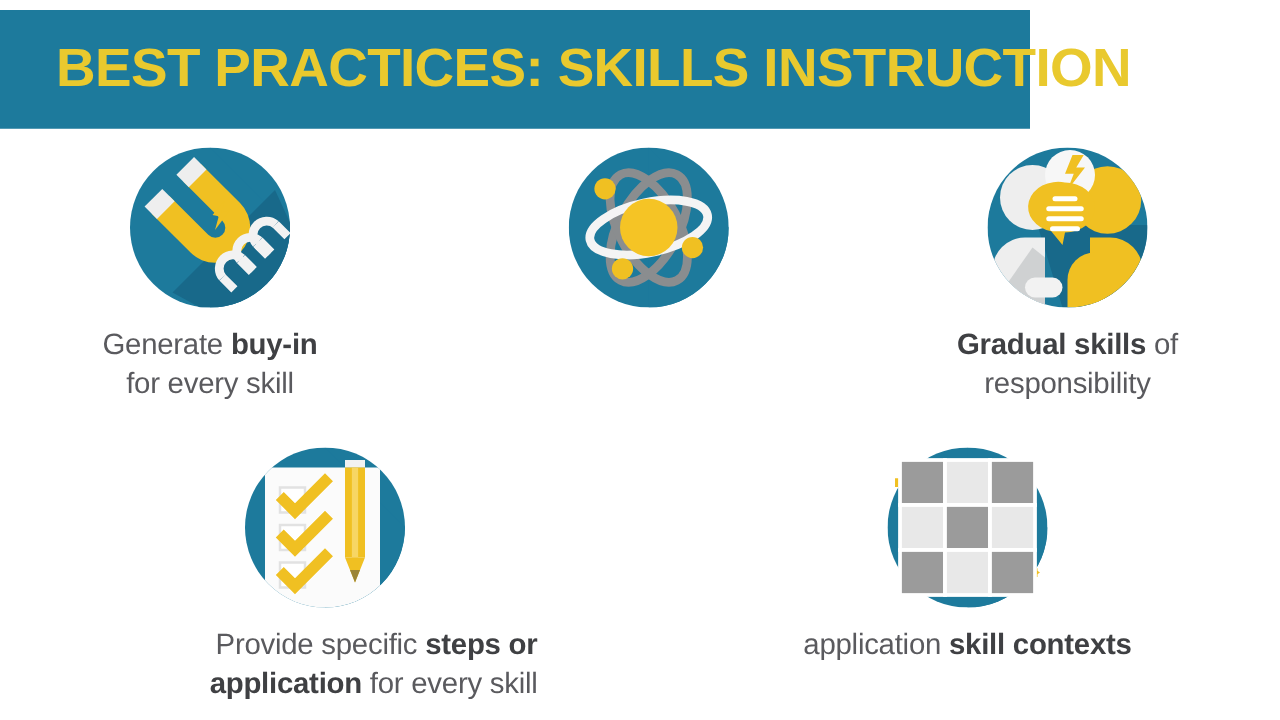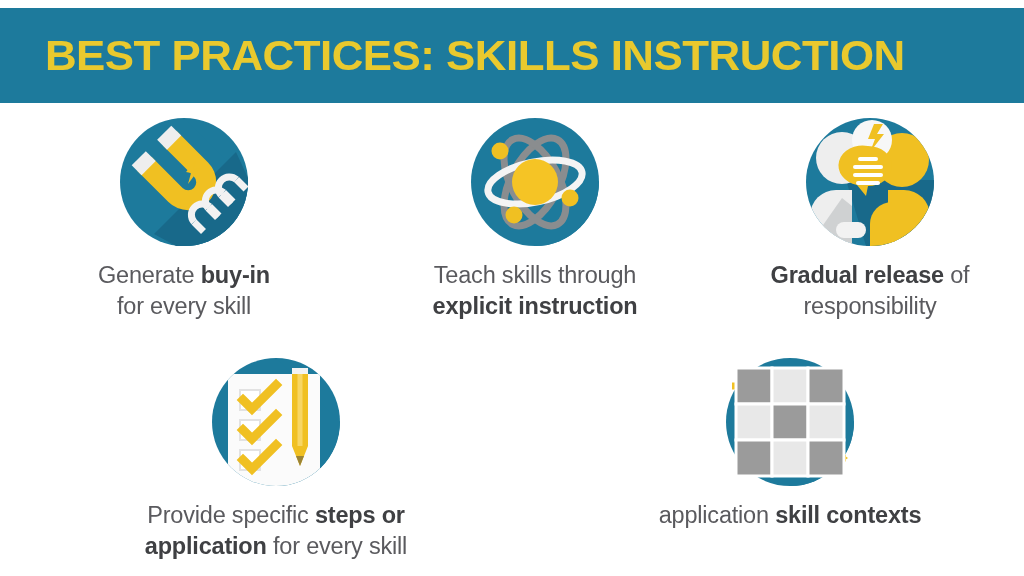--- a/index.html
+++ b/index.html
@@ -19,42 +19,42 @@
     width: 1024px;
     height: 576px;
     background: #ffffff;
   }
 
   
   .header-bar {
     position: absolute;
     left: 0;
     top: 8px;
-    width: 1024px;
+    width: 824px;
     height: 95px;
     background: #1d7a9c;
     display: flex;
     align-items: center;
   }
   .header-title {
     color: #e9c92e;
     font-family: "Liberation Sans", sans-serif;
     font-weight: bold;
     font-size: 43px;
     letter-spacing: -0.5px;
     padding-left: 44px;
     white-space: nowrap;
     transform: scaleX(1.02);
     transform-origin: left center;
   }
 
   
   .cards {
     position: absolute;
-    left: 16px;
+    left: 0;
     top: 103px;
     width: 900px;
     height: 473px;
   }
   .card {
     position: absolute;
     width: 340px;
     text-align: center;
   }
   .card-row1 { top: 15px; }
@@ -129,24 +129,20 @@
           <g fill="none" stroke="#8a8d8f" stroke-width="7">
             <ellipse cx="64" cy="64" rx="24" ry="48" transform="rotate(28 64 64)"></ellipse>
             <ellipse cx="64" cy="64" rx="24" ry="48" transform="rotate(-28 64 64)"></ellipse>
           </g>
           <ellipse cx="64" cy="64" rx="48" ry="20" fill="none" stroke="#f4f4f4" stroke-width="7" transform="rotate(-12 64 64)"></ellipse>
           <circle cx="64" cy="64" r="23" fill="#f5c425"></circle>
           <circle cx="29" cy="33" r="8.5" fill="#f0c022"></circle>
           <circle cx="99" cy="80" r="8.5" fill="#f0c022"></circle>
           <circle cx="43" cy="97" r="8.5" fill="#f0c022"></circle>
         </svg>
-      </div>
-      <div class="caption">
-        <div><span>Teach skills through</span></div>
-        <div><b>explicit instruction</b></div>
       </div>
     </div>
 
     <div class="card card-row1" style="left:684px;">
       <div class="icon-wrap">
         <svg width="128" height="128" viewBox="0 0 128 128">
           <defs>
             <clipPath id="clipCircle3">
                 <circle cx="64" cy="64" r="64"></circle>
               </clipPath>
@@ -167,26 +163,26 @@
             <g stroke="#ffffff" stroke-width="4" stroke-linecap="round">
               <line x1="54" y1="41" x2="70" y2="41"></line>
               <line x1="49" y1="49" x2="75" y2="49"></line>
               <line x1="49" y1="57" x2="75" y2="57"></line>
               <line x1="52" y1="65" x2="72" y2="65"></line>
             </g>
           </g>
         </svg>
       </div>
       <div class="caption">
-        <div><b>Gradual release</b><span> of</span></div>
+        <div><b>Gradual skills</b><span> of</span></div>
         <div><span>responsibility</span></div>
       </div>
     </div>
 
-    <div class="card card-row2" style="left:90px;">
+    <div class="card card-row2" style="left:90px;text-align:right;">
       <div class="icon-wrap">
         <svg width="128" height="128" viewBox="0 0 128 128">
           <defs>
             <clipPath id="clipCircle4">
                 <circle cx="64" cy="64" r="64"></circle>
               </clipPath>
           </defs>
           <circle cx="64" cy="64" r="64" fill="#1d7a9c"></circle>
           <g clip-path="url(#clipCircle4)">
             <path d="M64 128a64 64 0 0 0 64-64L64 0z" fill="#1d7a9c"></path>

